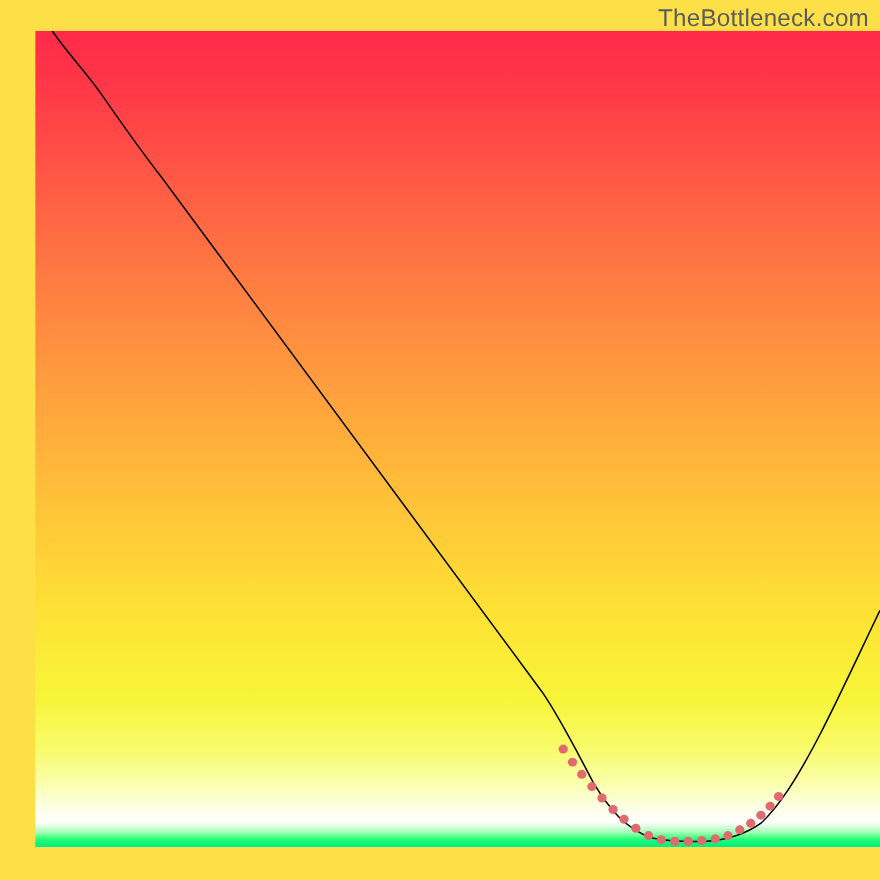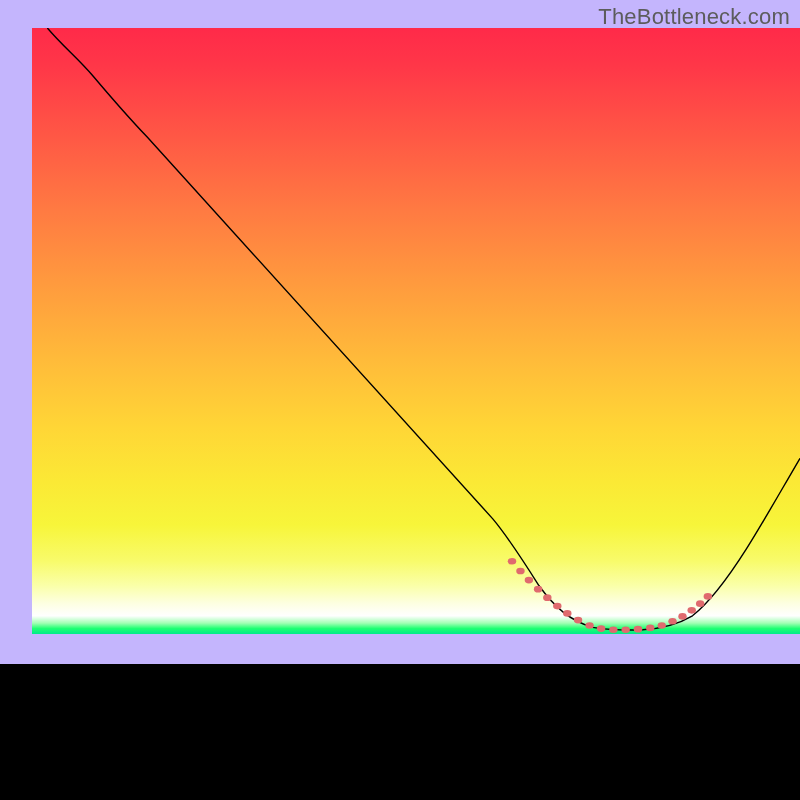--- a/index.html
+++ b/index.html
@@ -7,22 +7,22 @@
     padding: 0;
     width: 800px;
     height: 800px;
     background: #000;
     overflow: hidden;
     font-family: Arial, Helvetica, sans-serif;
   }
   .frame {
     position: relative;
     width: 800px;
-    height: 664px;
-    background: #c4b5fd;
+    height: 800px;
+    background: #fde047;
   }
   .watermark {
     position: absolute;
     top: 4px;
     right: 10px;
     color: #5c5c5c;
     font-size: 22px;
     font-weight: 500;
     letter-spacing: 0.2px;
     z-index: 10;

